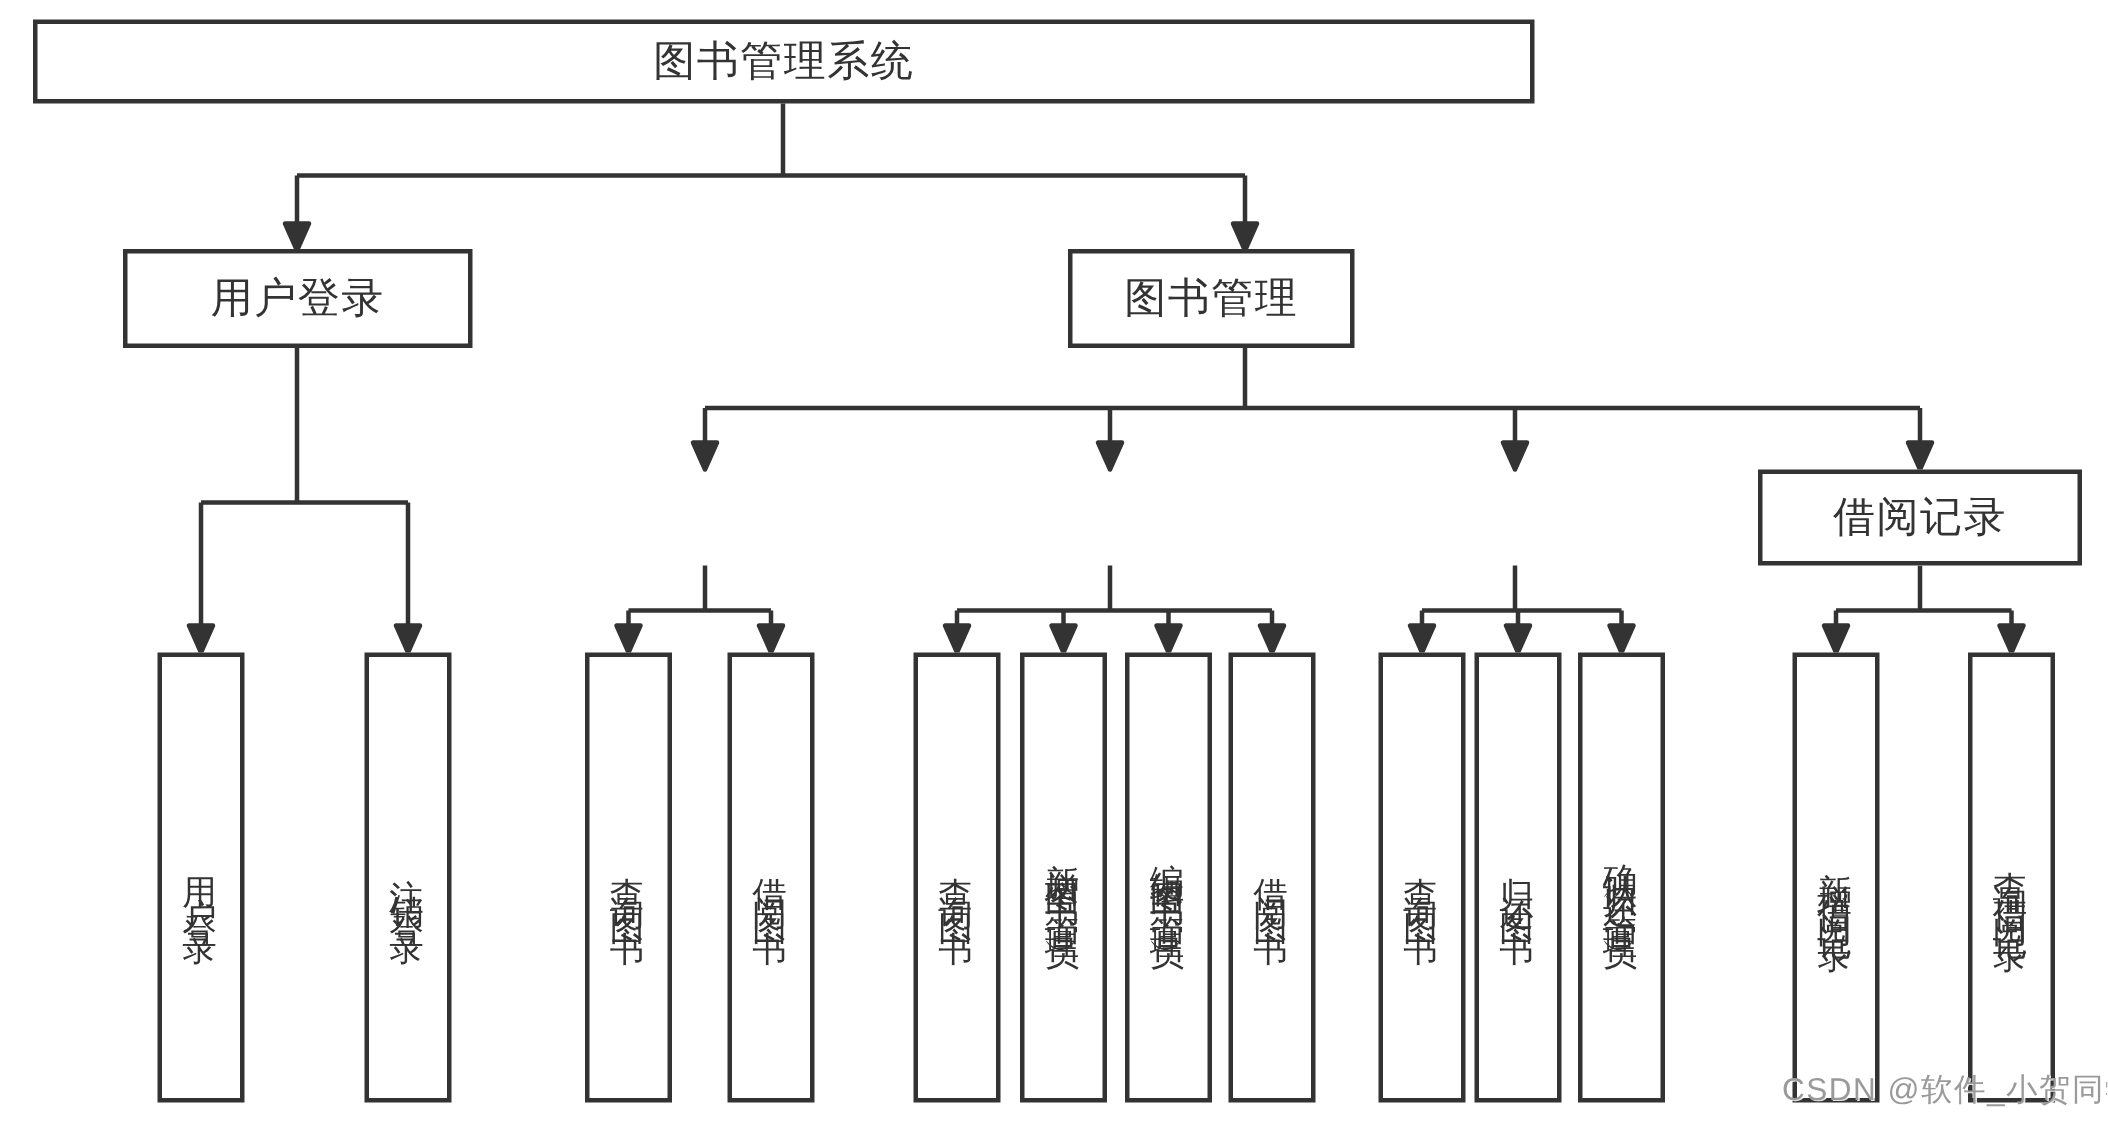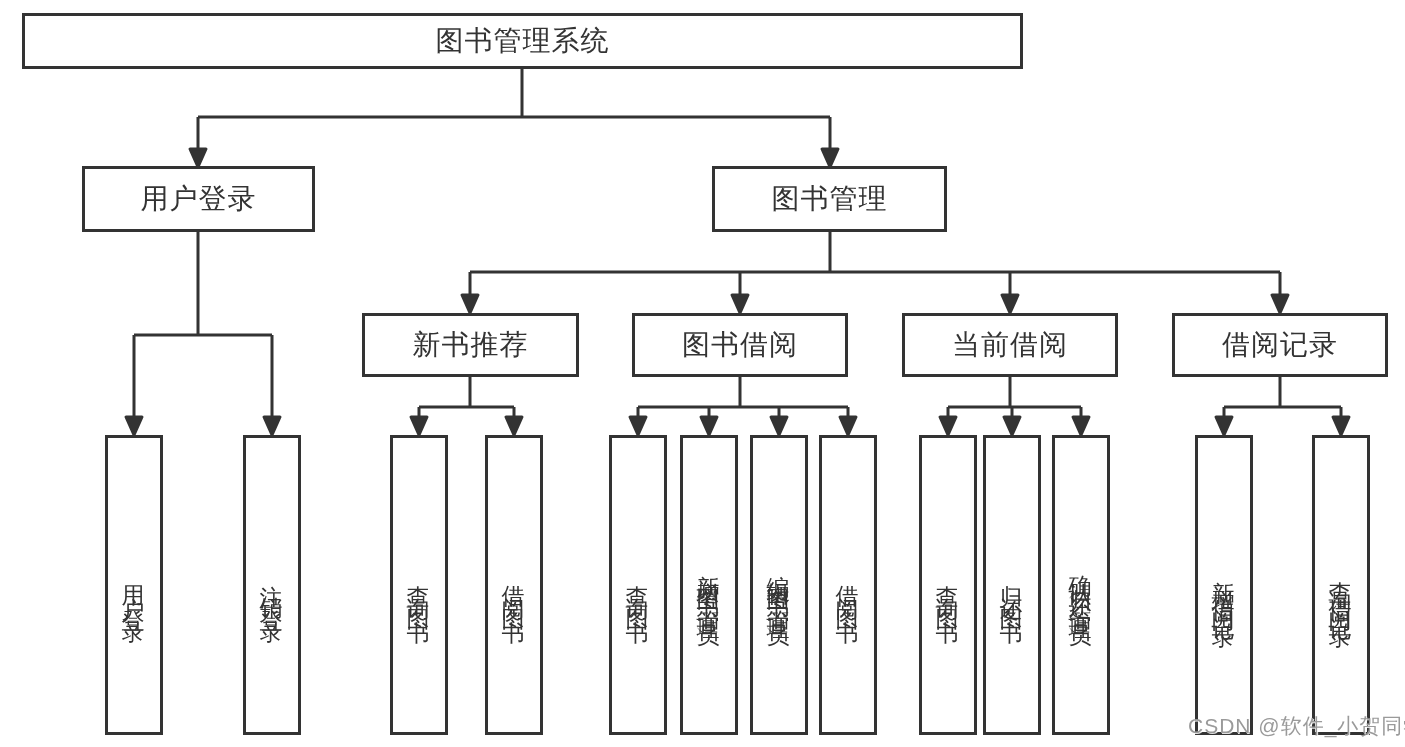--- a/index.html
+++ b/index.html
@@ -24,21 +24,21 @@
   .leaf { top:435px; width:58px; height:300px; font-size:23px; letter-spacing:0; }
   .leaf span { writing-mode:vertical-rl; text-orientation:mixed; display:block; }
   .ls12 span { letter-spacing:12px; margin-bottom:-12px; }
   .ls9  span { letter-spacing:9px;  margin-bottom:-9px; }
   .ls7  span { letter-spacing:7px;  margin-bottom:-7px; }
 
   
   #n-root   { left:22px;  top:13px;  width:1001px; height:56px; }
   
   #n-login  { left:82px;  top:166px; width:233px;  height:66px; }
-  #n-mgmt   { left:712px; top:166px; width:235px;  height:66px; }
+  #n-mgmt   { left:712px; top:166px; width:191px;  height:66px; }
   
   #n-rec    { left:362px;  top:313px; width:217px; height:64px; }
   #n-borrow { left:632px;  top:313px; width:216px; height:64px; }
   #n-cur    { left:902px;  top:313px; width:216px; height:64px; }
   #n-recs   { left:1172px; top:313px; width:216px; height:64px; }
   
   #f-userlogin { left:105px; }
   #f-logout    { left:243px; }
   #f-q1        { left:390px; }
   #f-b1        { left:485px; }
@@ -118,29 +118,20 @@
     <span>图书管理系统</span>
   </div>
 
   <div class="node" id="n-login">
     <span>用户登录</span>
   </div>
   <div class="node" id="n-mgmt">
     <span>图书管理</span>
   </div>
 
-  <div class="node" id="n-rec">
-    <span>新书推荐</span>
-  </div>
-  <div class="node" id="n-borrow">
-    <span>图书借阅</span>
-  </div>
-  <div class="node" id="n-cur">
-    <span>当前借阅</span>
-  </div>
   <div class="node" id="n-recs">
     <span>借阅记录</span>
   </div>
 
   <div class="node leaf ls12" id="f-userlogin">
     <span>用户登录</span>
   </div>
   <div class="node leaf ls12" id="f-logout">
     <span>注销登录</span>
   </div>

